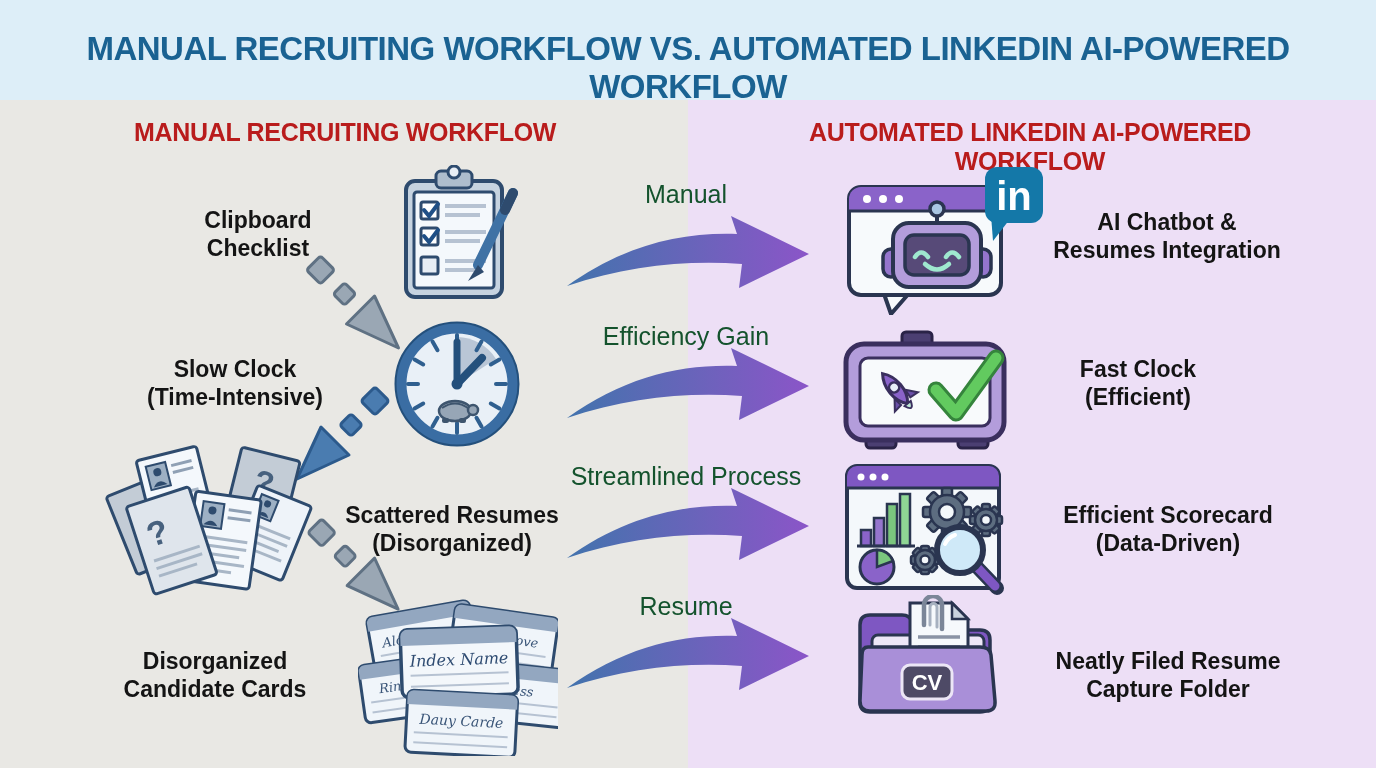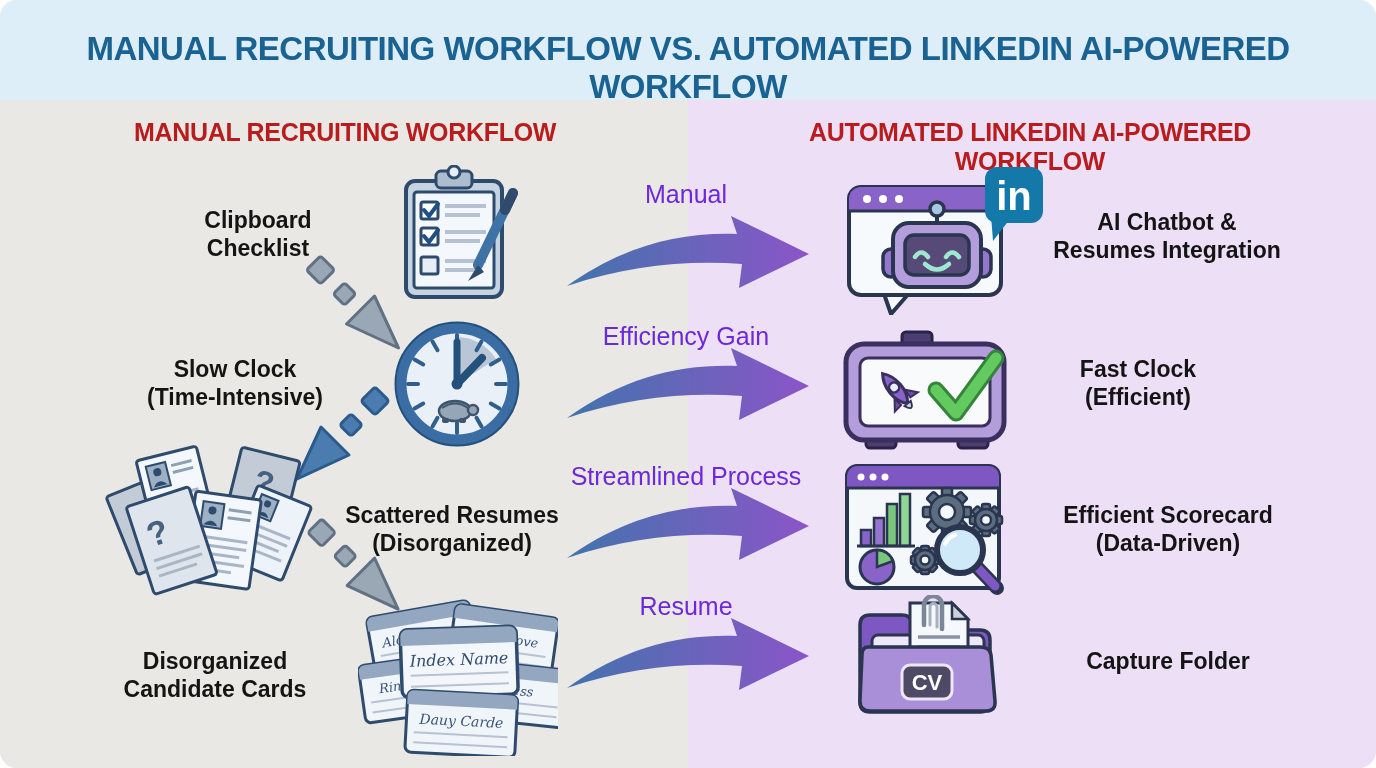--- a/index.html
+++ b/index.html
@@ -1,29 +1,29 @@
 <!DOCTYPE html>
 <html><head>
 <meta charset="utf-8">
 <style>
   html,body{margin:0;padding:0;}
   body{font-family:"Liberation Sans",sans-serif;}
-  #stage{position:relative;width:1376px;height:768px;overflow:hidden;background:#e9e8e4;border-radius:17px;}
+  #stage{position:relative;width:1376px;height:768px;overflow:hidden;background:#e9e8e4;}
   .abs{position:absolute;}
   #header-band{left:0;top:0;width:1376px;height:100px;background:#ddeef8;}
   #left-pane{left:0;top:100px;width:688px;height:668px;background:#e9e8e4;}
   #right-pane{left:688px;top:100px;width:688px;height:668px;background:#eddff6;}
   .title{left:0;top:30px;width:1376px;text-align:center;font-weight:bold;font-size:33px;
          letter-spacing:-0.5px;color:#1a6292;}
   .col-header{top:118px;text-align:center;font-weight:bold;font-size:25px;letter-spacing:-0.3px;color:#b91c1c;}
   #col-header-left{left:45px;width:600px;}
   #col-header-right{left:740px;width:580px;}
   .lbl{font-weight:bold;font-size:23px;line-height:28px;text-align:center;color:#141414;}
   .lbl span{display:block;}
-  .arrow-lbl{left:561px;width:250px;text-align:center;font-size:25px;color:#6d28d9;}
+  .arrow-lbl{left:561px;width:250px;text-align:center;font-size:25px;color:#14532d;}
   svg{display:block;}
 </style>
 </head>
 <body>
 
 <div id="stage">
 
   <div id="header-band" class="abs"></div>
   <div id="left-pane" class="abs"></div>
   <div id="right-pane" class="abs"></div>
@@ -56,20 +56,21 @@
   </div>
   <div class="abs lbl" style="left:998px;top:355px;width:280px;">
     <span>Fast Clock</span>
     <span>(Efficient)</span>
   </div>
   <div class="abs lbl" style="left:1028px;top:501px;width:280px;">
     <span>Efficient Scorecard</span>
     <span>(Data-Driven)</span>
   </div>
   <div class="abs lbl" style="left:1028px;top:647px;width:280px;">
+    <span>Neatly Filed Resume</span>
     <span>Capture Folder</span>
   </div>
 
   <div class="abs arrow-lbl" style="top:180px;">Manual</div>
   <div class="abs arrow-lbl" style="top:322px;">Efficiency Gain</div>
   <div class="abs arrow-lbl" style="top:462px;">Streamlined Process</div>
   <div class="abs arrow-lbl" style="top:592px;">Resume</div>
 
   <svg class="abs" style="left:563px;top:210px;" width="250" height="80" viewBox="0 0 250 80">
     <defs>

